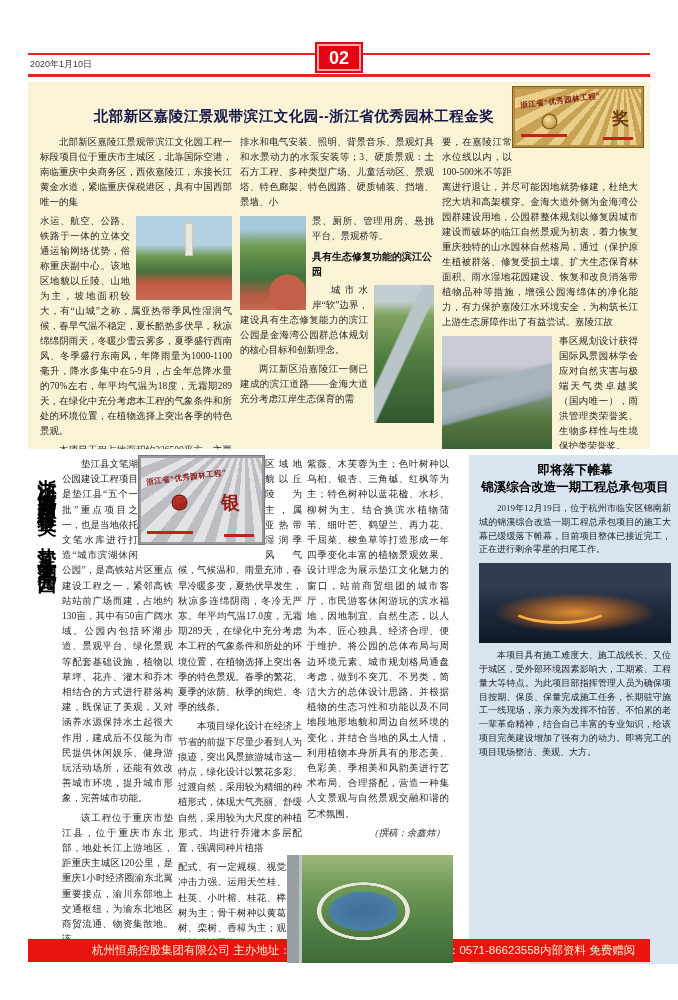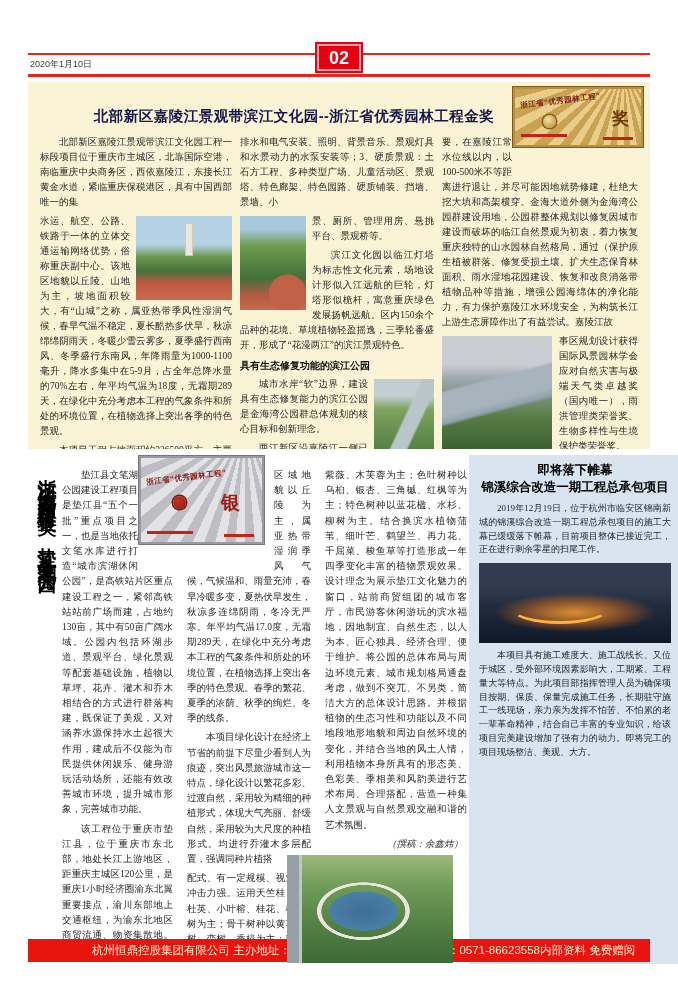--- a/index.html
+++ b/index.html
@@ -79,21 +79,21 @@
   .spc{display:block}
   .spc-gold{float:right;width:126px;height:42px}
   .spc-silver1{float:right;width:35px;height:94px}
   .spc-silver2{float:left;width:87px;height:94px}
   .spc-lake{float:right;width:16px;height:115px}
 
   
   .s2{position:absolute;left:28px;top:455px;width:424px;height:510px}
   .vtitle{position:absolute;left:0;top:8px;width:32px;height:502px;writing-mode:vertical-rl;text-orientation:upright;
     font-family:"Liberation Sans",sans-serif;font-weight:bold;font-size:19px;letter-spacing:4px;color:#000}
-  .s2-cols{position:absolute;left:34px;top:13px;display:flex;gap:14px}
+  .s2-cols{position:absolute;left:34px;top:2px;display:flex;gap:5px}
   .s2c1{width:111px}.s2c2{width:124px}.s2c3{width:142px}
   .s2 .col{font-size:9.5px;line-height:15.2px}
   .s2 .byline{text-align:right;margin-top:2px}
 
   
   .a3{position:absolute;left:469px;top:455px;width:212px;height:509px;background:#d8e4f0;
     padding:7px 10px;font-size:9px;line-height:13.8px;color:#20242a;overflow:hidden}
   .a3 h2{text-align:center;font-family:"Liberation Sans",sans-serif;font-weight:bold;font-size:12.5px;
     line-height:17px;color:#000;margin-bottom:6px}
   .a3 p{margin-bottom:6px}
@@ -130,21 +130,20 @@
         <div class="ph ph-tower">
             <span class="tower"></span>
           </div>
         <p>水运、航空、公路、铁路于一体的立体交通运输网络优势，俗称重庆副中心。该地区地貌以丘陵、山地为主，坡地面积较大，有“山城”之称，属亚热带季风性湿润气候，春早气温不稳定，夏长酷热多伏旱，秋凉绵绵阴雨天，冬暖少雪云雾多，夏季盛行西南风、冬季盛行东南风，年降雨量为1000-1100毫升，降水多集中在5-9月，占全年总降水量的70%左右，年平均气温为18度，无霜期289天，在绿化中充分考虑本工程的气象条件和所处的环境位置，在植物选择上突出各季的特色景观。</p>
         <p class="ind">本项目工程占地面积约226500平方。主要施工内容为：1、软质绿化部分：乔木、苗木、草坪、部分原生植物等；2、景观水电系统：公园给</p>
       </div>
       <div class="col c2">
         <p>排水和电气安装、照明、背景音乐、景观灯具和水景动力的水泵安装等；3、硬质景观：土石方工程、多种类型广场、儿童活动区、景观塔、特色廊架、特色园路、硬质铺装、挡墙、景墙、小</p>
         <div class="ph ph-path"></div>
         <p>景、厕所、管理用房、悬挑平台、景观桥等。</p>
-        <p class="ind">滨江文化园以临江灯塔为标志性文化元素，场地设计形似入江远航的巨轮，灯塔形似桅杆，寓意重庆绿色发展扬帆远航。区内150余个品种的花境、草境植物轻盈摇逸，三季轮番盛开，形成了“花漫两江”的滨江景观特色。</p>
         <h3 class="subhead">具有生态修复功能的滨江公园</h3>
         <div class="ph ph-aerial"></div>
         <p class="ind">城市水岸“软”边界，建设具有生态修复能力的滨江公园是金海湾公园群总体规划的核心目标和创新理念。</p>
         <p class="ind">两江新区沿嘉陵江一侧已建成的滨江道路——金海大道充分考虑江岸生态保育的需</p>
       </div>
       <div class="col c3">
         <span class="spc spc-gold"></span>
         <p>要，在嘉陵江常水位线以内，以100-500米不等距离进行退让，并尽可能因地就势修建，杜绝大挖大填和高架横穿。金海大道外侧为金海湾公园群建设用地，公园群整体规划以修复因城市建设而破坏的临江自然景观为初衷，着力恢复重庆独特的山水园林自然格局，通过（保护原生植被群落、修复受损土壤、扩大生态保育林面积、雨水湿地花园建设、恢复和改良消落带植物品种等措施，增强公园海绵体的净化能力，有力保护嘉陵江水环境安全，为构筑长江上游生态屏障作出了有益尝试。嘉陵江故</p>
         <div class="ph ph-valley"></div>
         <p>事区规划设计获得国际风景园林学会应对自然灾害与极端天气类卓越奖（国内唯一），雨洪管理类荣誉奖、生物多样性与生境保护类荣誉奖。</p>

